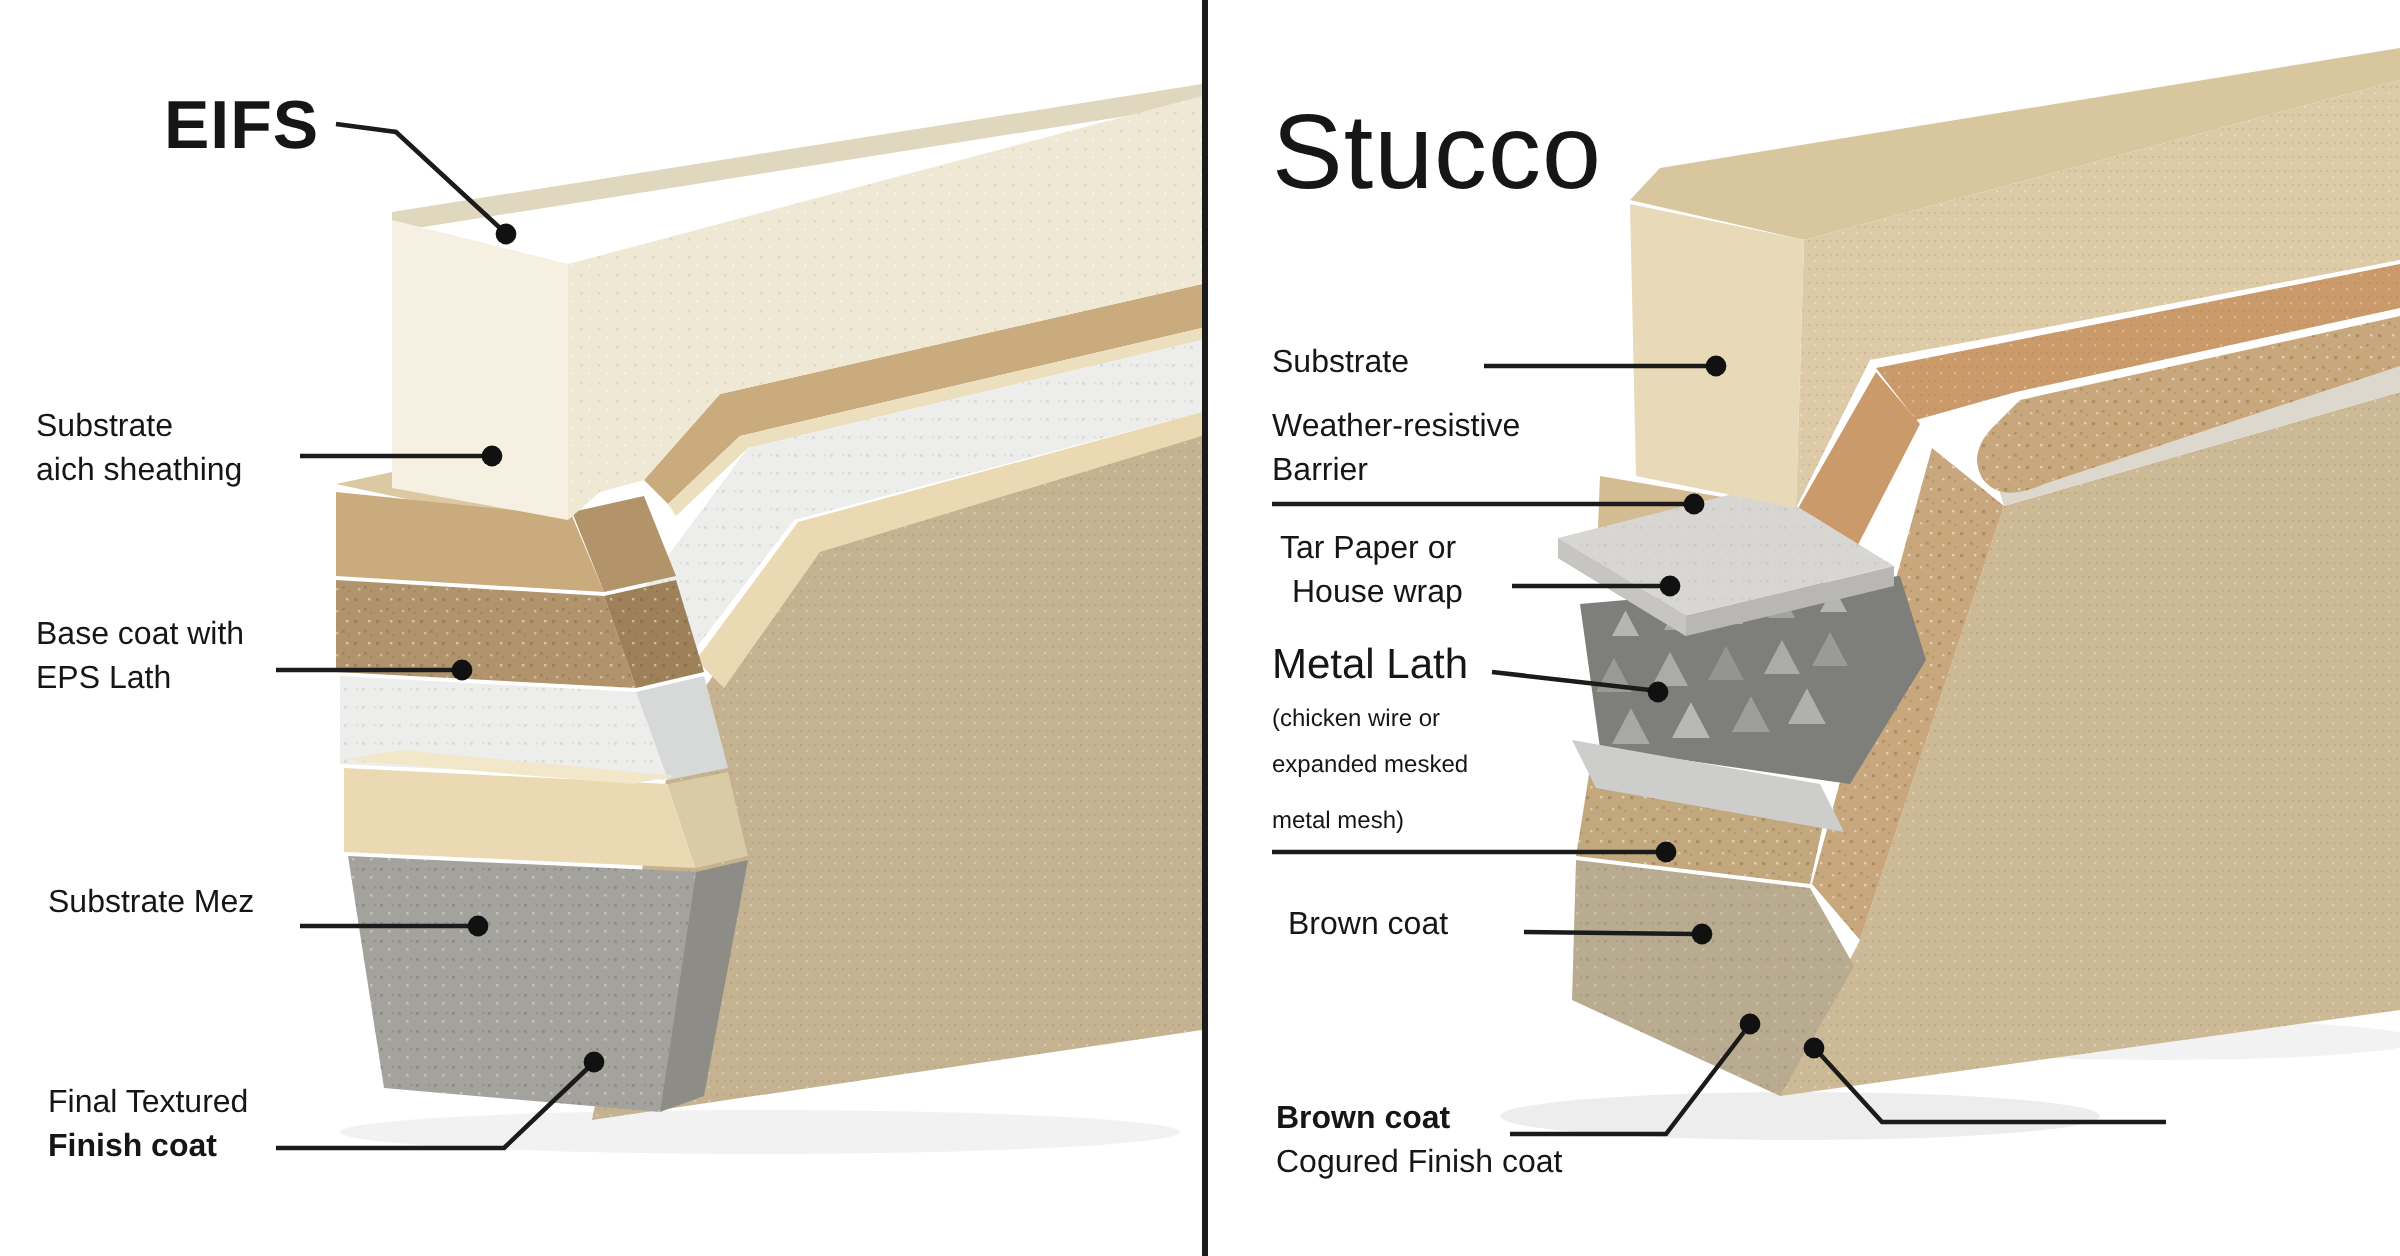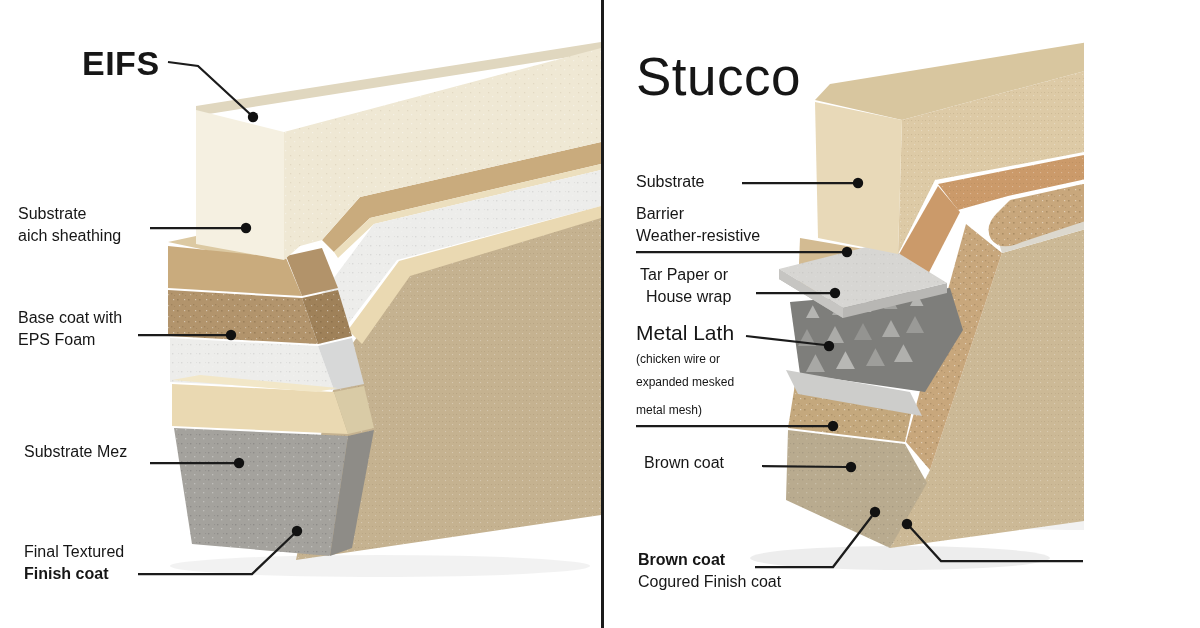--- a/index.html
+++ b/index.html
@@ -1,16 +1,16 @@
 <!DOCTYPE html>
 <html><head>
 <meta charset="utf-8">
 <style>
   html,body{margin:0;padding:0;background:#ffffff;}
-  #stage{position:relative;width:1084px;height:628px;background:#ffffff;overflow:hidden;
+  #stage{position:relative;width:1200px;height:628px;background:#ffffff;overflow:hidden;
          font-family:"Liberation Sans", sans-serif;color:#161616;}
   #art{position:absolute;left:0;top:0;}
   .lbl{position:absolute;font-size:16px;line-height:22px;white-space:nowrap;color:#161616;}
   .lbl .b{font-weight:bold;}
   .title-l{position:absolute;font-size:34px;font-weight:bold;letter-spacing:.5px;}
   .title-r{position:absolute;font-size:53px;font-weight:normal;letter-spacing:.5px;}
   .sub3{margin-top:5px;}
   .ind{margin-left:6px;}
 </style>
 </head>
@@ -181,39 +181,39 @@
 
 <div class="title-l" style="left:82px;top:44px;">EIFS</div>
 
 <div class="lbl" style="left:18px;top:203px;">
   <div>Substrate</div>
   <div>aich sheathing</div>
 </div>
 
 <div class="lbl" style="left:18px;top:307px;">
   <div>Base coat with</div>
-  <div>EPS Foam</div>
+  <div>EPS Lath</div>
 </div>
 
 <div class="lbl" style="left:24px;top:441px;">
   <div>Substrate Mez</div>
 </div>
 
 <div class="lbl" style="left:24px;top:541px;">
   <div>Final Textured</div>
   <div class="b">Finish coat</div>
 </div>
 
 <div class="title-r" style="left:636px;top:46px;">Stucco</div>
 
 <div class="lbl b" style="left:636px;top:171px;">Substrate</div>
 
 <div class="lbl b" style="left:636px;top:203px;">
+  <div>Weather-resistive</div>
   <div>Barrier</div>
-  <div>Weather-resistive</div>
 </div>
 
 <div class="lbl" style="left:640px;top:264px;">
   <div>Tar Paper or</div>
   <div class="ind">House wrap</div>
 </div>
 
 <div class="lbl b" style="left:636px;top:322px;font-size:21px;">Metal Lath</div>
 
 <div class="lbl" style="left:636px;top:348px;font-size:12px;line-height:23px;">

